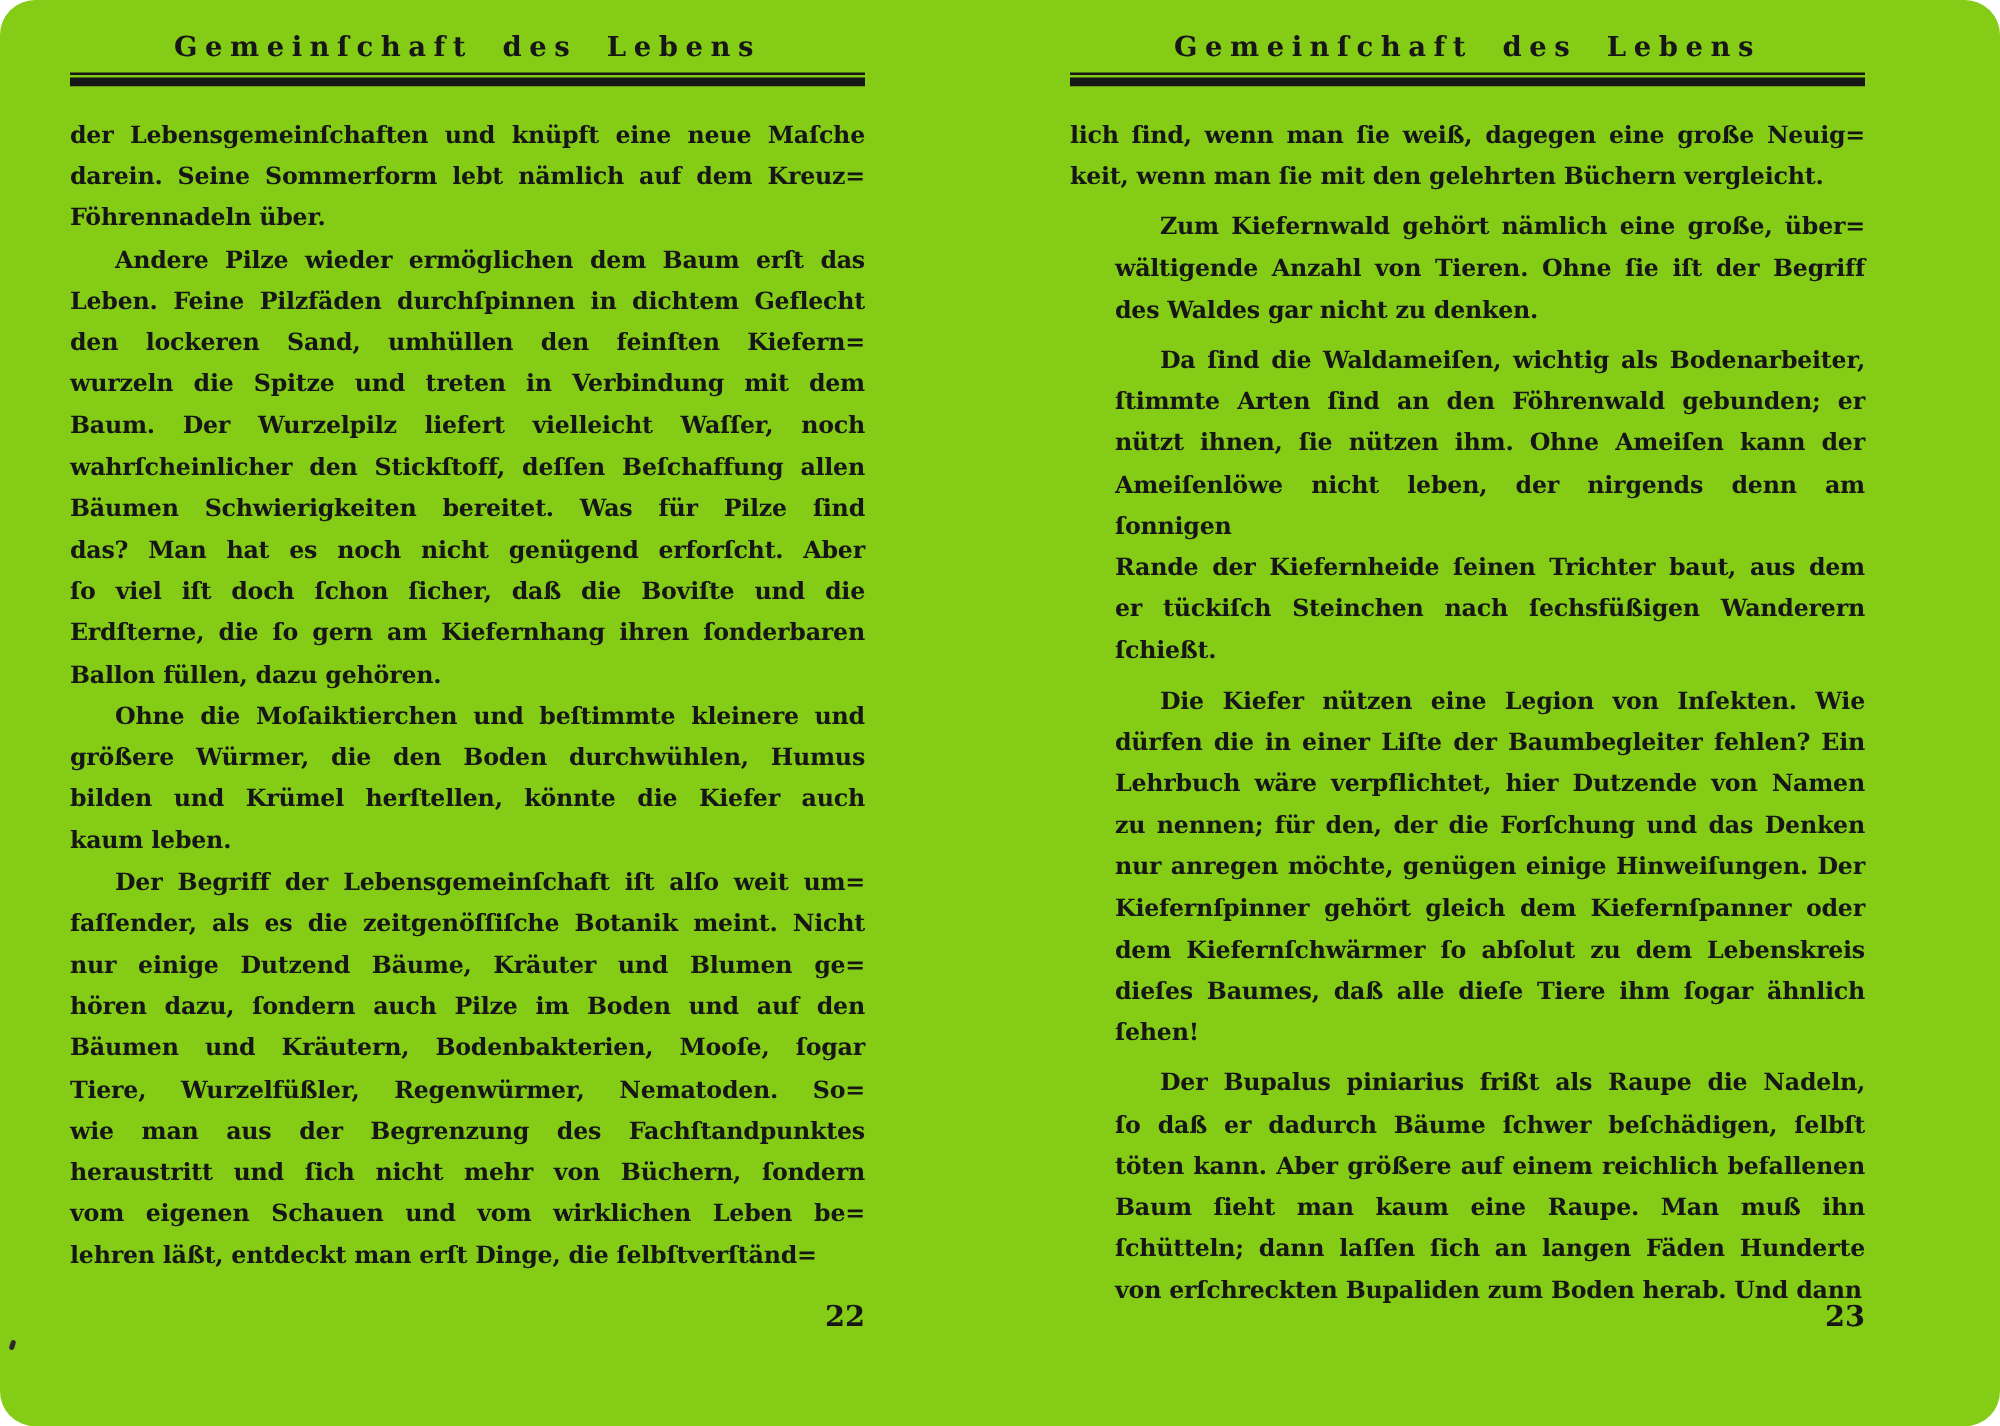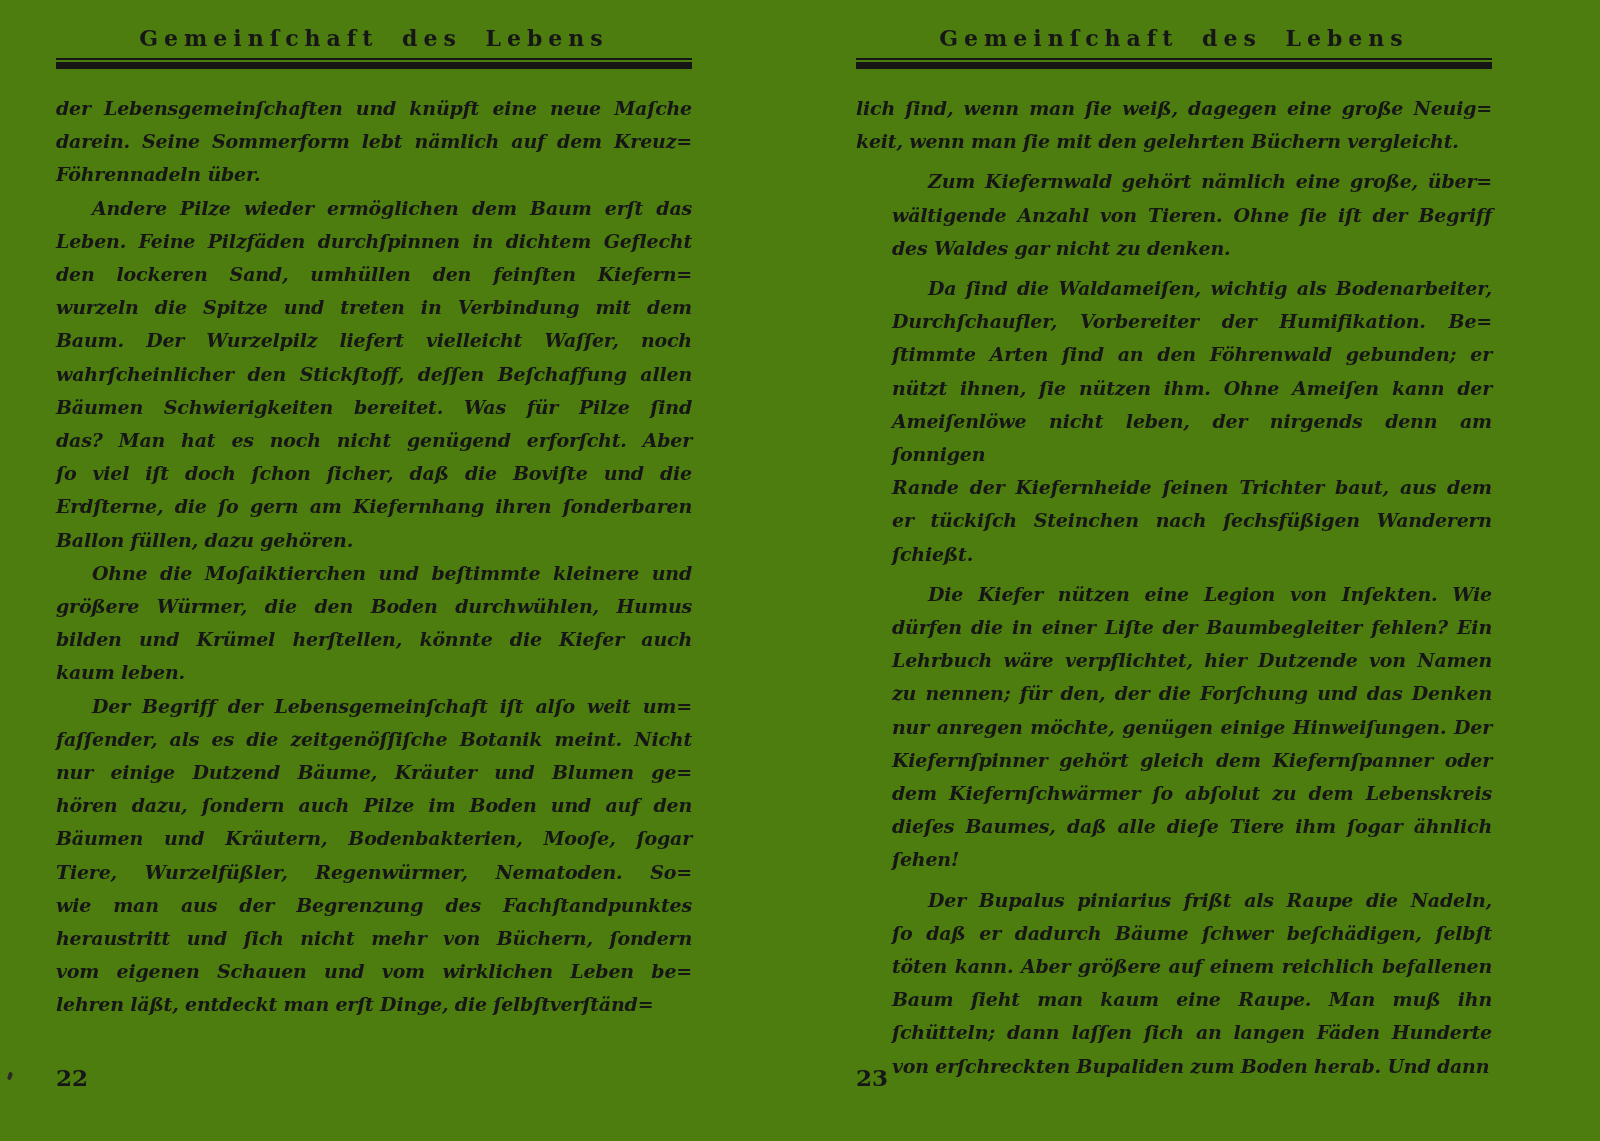--- a/index.html
+++ b/index.html
@@ -4,24 +4,25 @@
 <style>
   html, body {
     margin: 0;
     padding: 0;
     background: #ffffff;
   }
   .canvas {
     position: relative;
     width: 1600px;
     height: 1141px;
-    background: #4d7c0f;
+    background: #84cc16;
     overflow: hidden;
     font-family: "DejaVu Serif", serif;
     color: #161616;
+    border-radius: 28px;
   }
   .page-col {
     position: absolute;
     top: 0;
     width: 636px;
     height: 1141px;
   }
   .page-col.left  { left: 56px; }
   .page-col.right { left: 856px; }
 
@@ -37,42 +38,41 @@
   .rules { margin-top: 7px; }
   .rule-thin  { height: 2px; background: #161616; }
   .rule-thick { height: 7px; background: #161616; margin-top: 2px; }
 
   .page-body {
     margin-top: 23px;
     font-size: 19px;
     font-weight: bold;
     letter-spacing: -0.2px;
     line-height: 33.2px;
-    font-style: italic;
   }
   .para { margin: 0; }
   .page-col.right .para + .para { margin-top: 7px; margin-left: 36px; }
   .page-col.left  .para + .para { margin-top: 0px; }
 
   .line {
     text-align: justify;
     text-align-last: justify;
   }
   .line.last {
     text-align: left;
     text-align-last: left;
   }
   .para.indent .line:first-child { text-indent: 36px; }
 
   .page-num {
     position: absolute;
-    top: 1064px;
+    top: 1040px;
     left: 0;
     width: 100%;
-    text-align: left;
+    text-align: right;
     font-size: 23px;
     font-weight: bold;
   }
   .scan-speck {
     position: absolute;
     left: -48px;
     top: 1072px;
     width: 4px;
     height: 8px;
     background: #2a2a2a;
@@ -144,21 +144,20 @@
           <div class="line">lich ſind, wenn man ſie weiß, dagegen eine große Neuig=</div>
           <div class="line last">keit, wenn man ſie mit den gelehrten Büchern vergleicht.</div>
         </div>
         <div class="para indent">
           <div class="line">Zum Kiefernwald gehört nämlich eine große, über=</div>
           <div class="line">wältigende Anzahl von Tieren.  Ohne ſie iſt der Begriff</div>
           <div class="line last">des Waldes gar nicht zu denken.</div>
         </div>
         <div class="para indent">
           <div class="line">Da ſind die Waldameiſen, wichtig als Bodenarbeiter,</div>
-          <div class="line">Durchſchaufler, Vorbereiter der Humifikation.  Be=</div>
           <div class="line">ſtimmte Arten ſind an den Föhrenwald gebunden; er</div>
           <div class="line">nützt ihnen, ſie nützen ihm.  Ohne Ameiſen kann der</div>
           <div class="line">Ameiſenlöwe nicht leben, der nirgends denn am ſonnigen</div>
           <div class="line">Rande der Kiefernheide ſeinen Trichter baut, aus dem</div>
           <div class="line">er tückiſch Steinchen nach ſechsfüßigen Wanderern</div>
           <div class="line last">ſchießt.</div>
         </div>
         <div class="para indent">
           <div class="line">Die Kiefer nützen eine Legion von Inſekten.  Wie</div>
           <div class="line">dürfen die in einer Liſte der Baumbegleiter fehlen? Ein</div>

